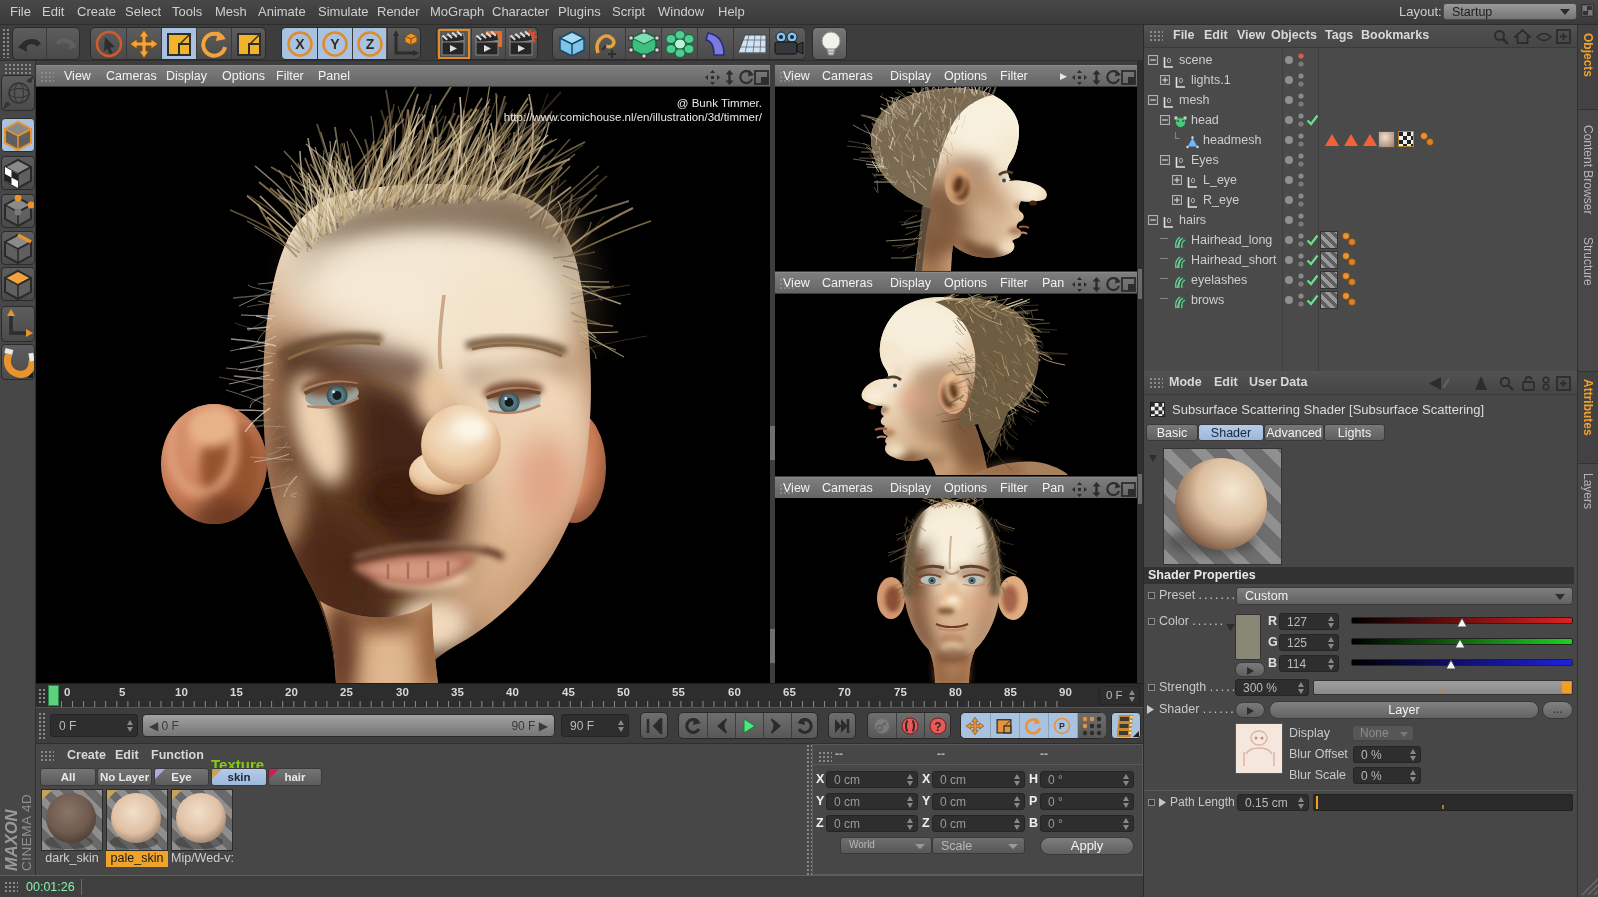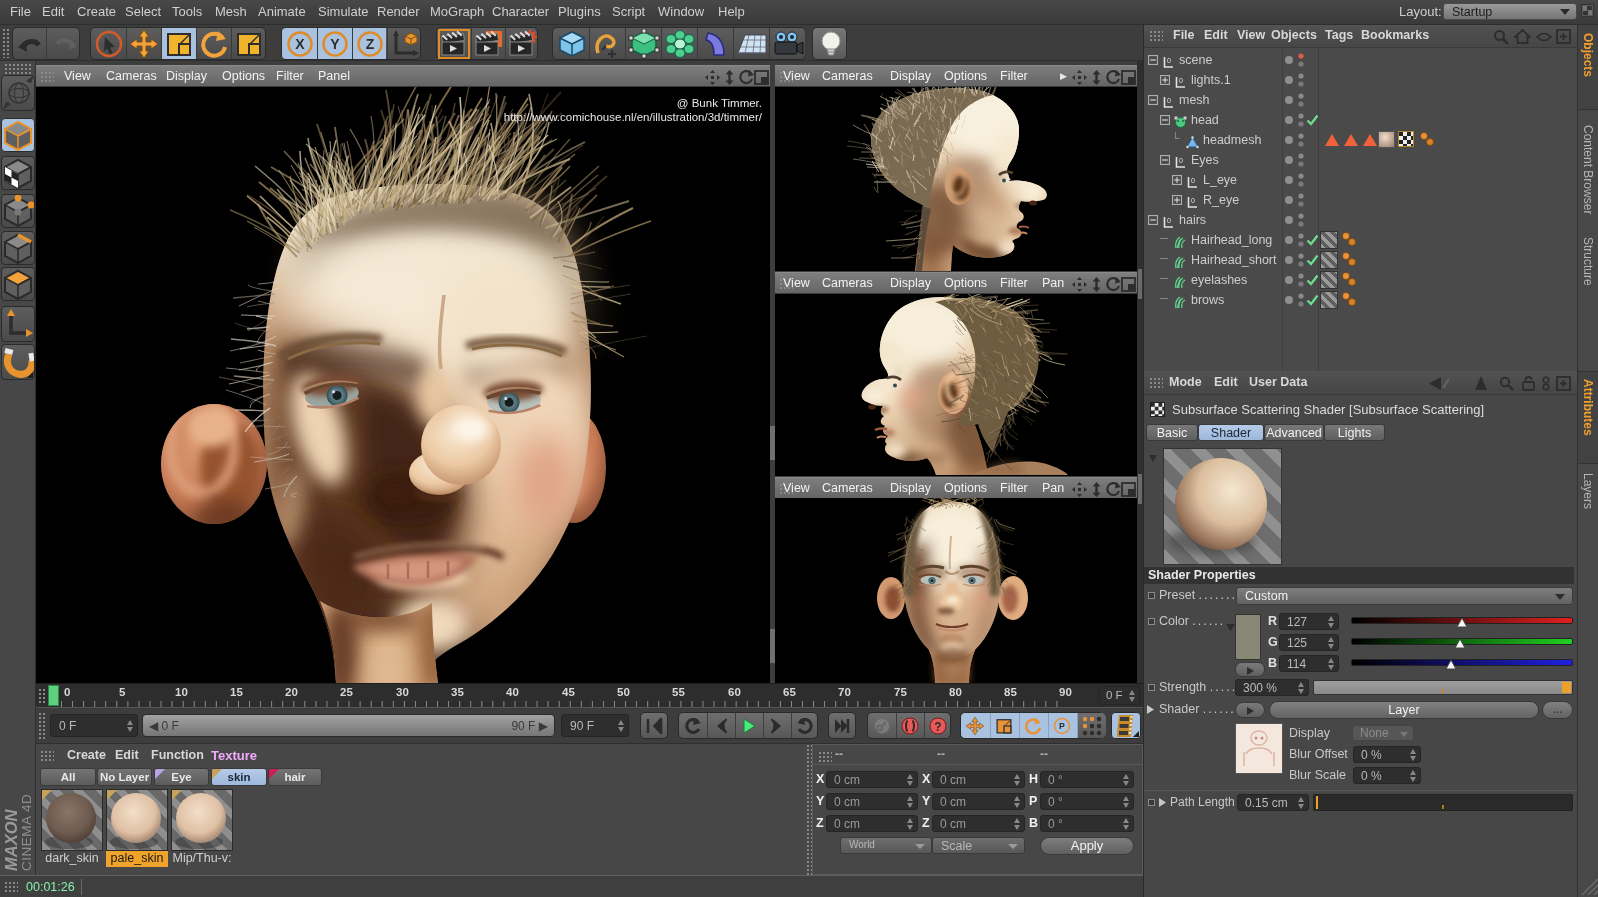--- a/index.html
+++ b/index.html
@@ -2426,21 +2426,21 @@
           <rect x="12" y="17" width="2" height="2"></rect>
         </g>
       </svg>
     </div>
 </div>
 <div class="abs" style="left:36px;top:744px;width:770px;height:131px;background:#474747;">
 <div class="abs grip" style="left:4px;top:6px;width:14px;height:12px;"></div>
 <span class="abs" style="left:31px;top:4px;color:#d8d8d8;font-size:12.5px;font-weight:bold;">Create</span>
 <span class="abs" style="left:79px;top:4px;color:#d8d8d8;font-size:12.5px;font-weight:bold;">Edit</span>
 <span class="abs" style="left:115px;top:4px;color:#d8d8d8;font-size:12.5px;font-weight:bold;">Function</span>
-<span class="abs" style="left:175px;top:4px;color:#f0abfc;font-size:13px;font-weight:bold;">Texture</span>
+<span class="abs" style="left:175px;top:12px;color:#84cc16;font-size:15px;font-weight:bold;">Texture</span>
 <div class="abs" style="left:4px;top:24px;width:56px;height:18px;background:linear-gradient(#747474,#5c5c5c);color:#e8e8e8;border:1px solid #3a3a3a;border-radius:3px;text-align:center;font-size:11.5px;font-weight:bold;padding-top:2px;overflow:hidden;">All</div>
 <div class="abs" style="left:61px;top:24px;width:55px;height:18px;background:linear-gradient(#747474,#5c5c5c);color:#e8e8e8;border:1px solid #3a3a3a;border-radius:3px;text-align:center;font-size:11.5px;font-weight:bold;padding-top:2px;overflow:hidden;">No Layer</div>
 <div class="abs" style="left:118px;top:24px;width:55px;height:18px;background:linear-gradient(#747474,#5c5c5c);color:#e8e8e8;border:1px solid #3a3a3a;border-radius:3px;text-align:center;font-size:11.5px;font-weight:bold;padding-top:2px;overflow:hidden;">Eye<svg style="position:absolute;left:0;top:0;" width="10" height="10">
         <path d="M0 0 L10 0 L0 10 Z" fill="#b8a2e8"></path>
       </svg></div>
 <div class="abs" style="left:175px;top:24px;width:56px;height:18px;background:linear-gradient(#b5cbe8,#9db8dc);color:#1a2633;border:1px solid #3a3a3a;border-radius:3px;text-align:center;font-size:11.5px;font-weight:bold;padding-top:2px;overflow:hidden;">skin<svg style="position:absolute;left:0;top:0;" width="10" height="10">
         <path d="M0 0 L10 0 L0 10 Z" fill="#c8a25a"></path>
       </svg></div>
 <div class="abs" style="left:232px;top:24px;width:54px;height:18px;background:linear-gradient(#747474,#5c5c5c);color:#e8e8e8;border:1px solid #3a3a3a;border-radius:3px;text-align:center;font-size:11.5px;font-weight:bold;padding-top:2px;overflow:hidden;">hair<svg style="position:absolute;left:0;top:0;" width="10" height="10">
         <path d="M0 0 L10 0 L0 10 Z" fill="#d01a5a"></path>
@@ -2482,21 +2482,21 @@
             <stop offset="0.6" stop-color="#dfc0a4"></stop>
             <stop offset="1" stop-color="#8a6e5c"></stop>
           </radialGradient>
         </defs>
         <ellipse cx="27" cy="52" rx="24" ry="7" fill="#333" opacity="0.5"></ellipse>
         <circle cx="29" cy="28" r="25" fill="url(#mt135)"></circle>
         <svg x="0" y="0">
           <path d="M0 0 L10 0 L0 10 Z" fill="#c8a25a"></path>
         </svg>
       </svg></div>
-    <div class="abs" style="left:135px;top:107px;width:62px;height:16px;color:#d0d0d0;font-size:12.5px;text-align:center;overflow:hidden;white-space:nowrap;">Mip/Thu-v:</div>
+    <div class="abs" style="left:135px;top:107px;width:62px;height:16px;color:#d0d0d0;font-size:12.5px;text-align:center;overflow:hidden;white-space:nowrap;">Mip/Wed-v:</div>
 </div>
 <div class="abs vgrip" style="left:806px;top:744px;width:6px;height:131px;background-color:#474747;"></div>
 <div class="abs" style="left:812px;top:744px;width:331px;height:131px;background:#474747;border:1px solid #5a5a5a;">
 <div class="abs grip" style="left:5px;top:6px;width:14px;height:12px;"></div>
 <span class="abs" style="left:22px;top:2px;color:#b0b0b0;font-size:12px;font-weight:bold;">--</span>
 <span class="abs" style="left:124px;top:2px;color:#b0b0b0;font-size:12px;font-weight:bold;">--</span>
 <span class="abs" style="left:227px;top:2px;color:#b0b0b0;font-size:12px;font-weight:bold;">--</span>
 <div class="abs" style="left:0;top:19px;width:329px;height:1px;background:#5a5a5a;"></div>
 <span class="abs" style="left:3px;top:27px;color:#f0f0f0;font-size:12.5px;font-weight:bold;">X</span>
 <div class="abs darkfield" style="left:13px;top:26px;width:92px;height:17px;padding:1px 0 0 7px;color:#9a9a9a;">0 cm<span class="spin"></span></div>

